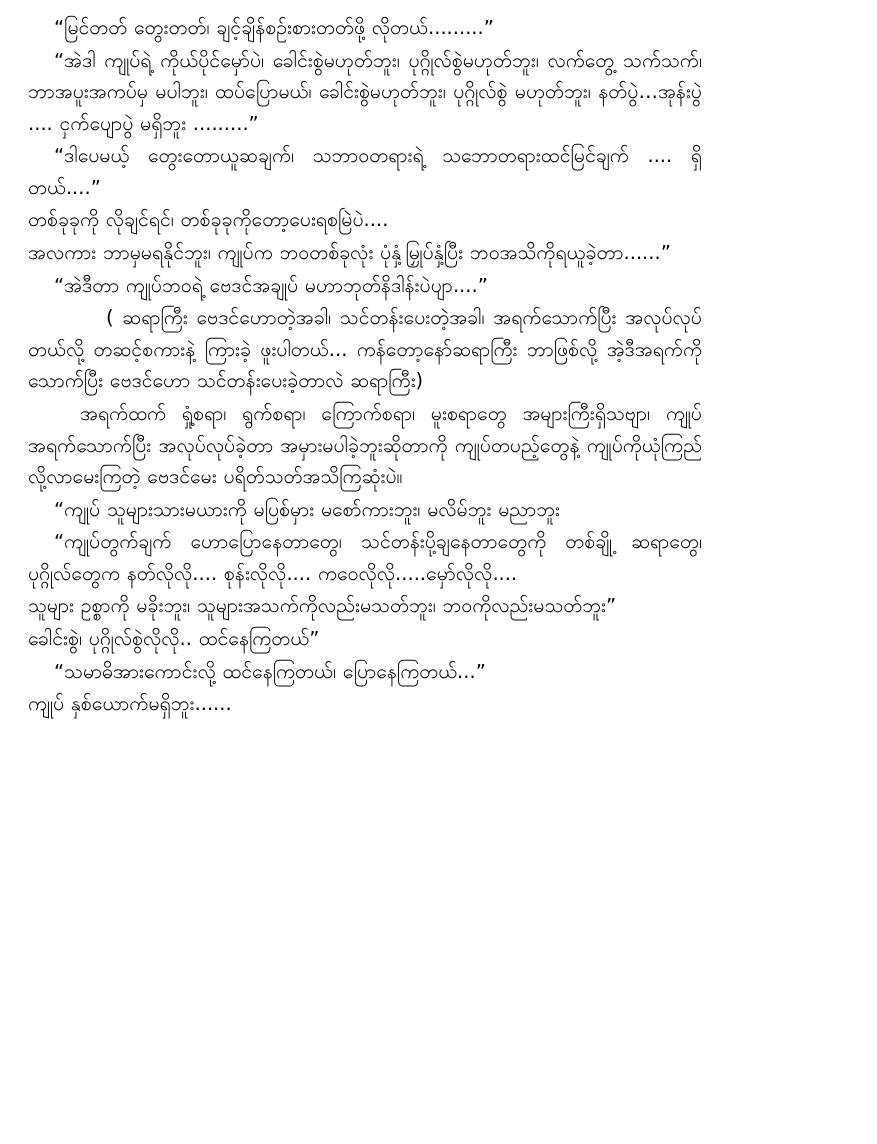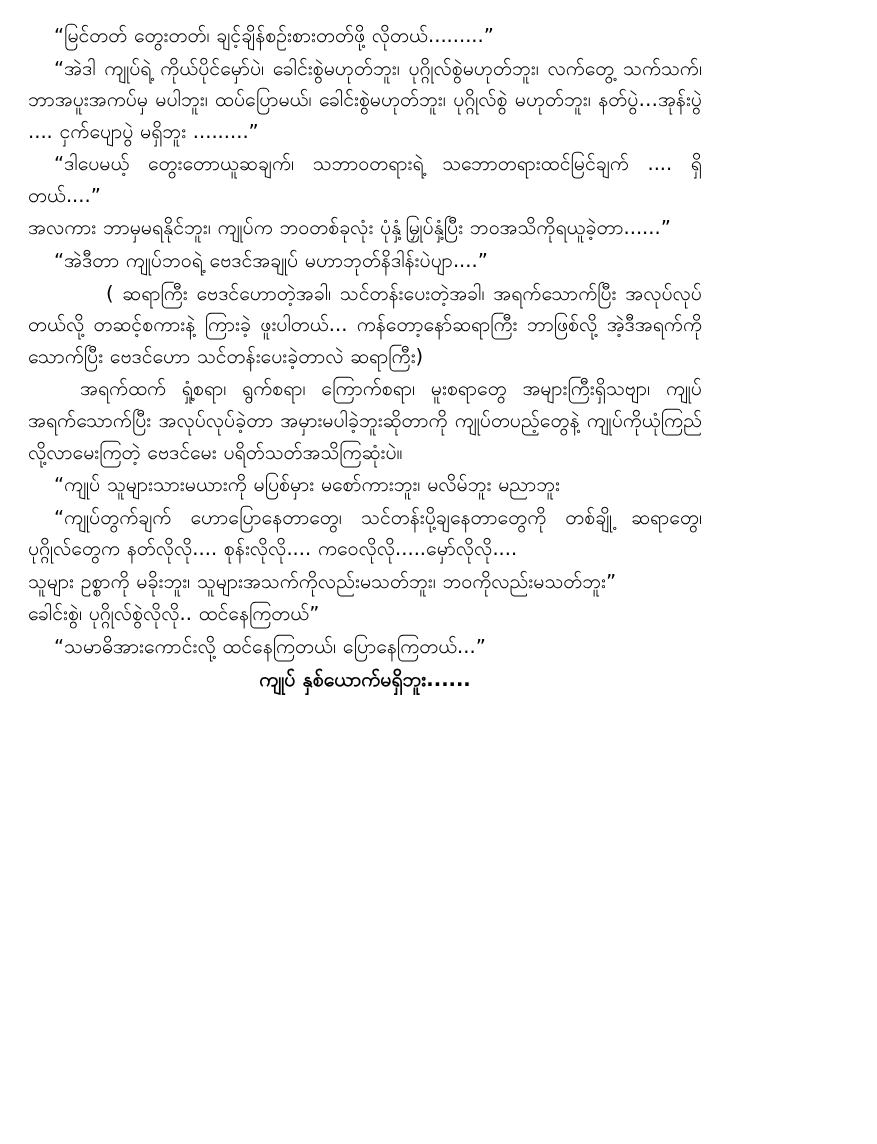--- a/index.html
+++ b/index.html
@@ -10,21 +10,21 @@
   body {
     width: 877px;
     min-height: 1144px;
     font-family: "DejaVu Sans", "Liberation Sans", sans-serif;
     color: #000000;
   }
   .page {
     width: 730px;
     min-height: 1144px;
     box-sizing: border-box;
-    padding: 20px 28px 10px 28px;
+    padding: 12px 28px 10px 28px;
     background: #ffffff;
   }
   .para {
     font-size: 19.5px;
     line-height: 1.62;
     text-align: justify;
     text-justify: inter-word;
     margin: 0 0 1px 0;
     word-spacing: 0.5px;
   }
@@ -35,37 +35,37 @@
     text-indent: 52px;
   }
   .indent-lg {
     text-indent: 78px;
   }
   .bold {
     font-weight: normal;
   }
   
   .para:last-child {
-    text-align: center;
-    font-weight: bold;
+    text-align: left;
   }
 </style>
 </head>
 <body>
 
 <div class="page">
 
   <p class="para indent-sm">“မြင်တတ် တွေးတတ်၊ ချင့်ချိန်စဉ်းစားတတ်ဖို့ လိုတယ်.........”</p>
 
   <p class="para indent-sm"><span>“အဲဒါ ကျုပ်ရဲ့ ကိုယ်ပိုင်မှော်ပဲ၊ ခေါင်းစွဲမဟုတ်ဘူး၊ ပုဂ္ဂိုလ်စွဲမဟုတ်ဘူး၊ လက်တွေ့ သက်သက်၊ ဘာအပူးအကပ်မှ မပါဘူး၊ ထပ်ပြောမယ်၊ </span><span class="bold">ခေါင်းစွဲမဟုတ်ဘူး၊ ပုဂ္ဂိုလ်စွဲ မဟုတ်ဘူး၊ နတ်ပွဲ…အုန်းပွဲ .... ငှက်ပျောပွဲ မရှိဘူး</span><span> .........”</span></p>
 
   <p class="para indent-sm">“ဒါပေမယ့် တွေးတောယူဆချက်၊ သဘာဝတရားရဲ့ သဘောတရားထင်မြင်ချက် .... ရှိတယ်....”</p>
 
 
 
+  <p class="para">တစ်ခုခုကို လိုချင်ရင်၊ တစ်ခုခုကိုတော့ပေးရစမြဲပဲ....</p>
 
   <p class="para">အလကား    ဘာမှမရနိုင်ဘူး၊ ကျုပ်က ဘဝတစ်ခုလုံး ပုံနှံ့မြှုပ်နှံ့ပြီး ဘဝအသိကိုရယူခဲ့တာ......”</p>
 
   <p class="para indent-sm">“အဲဒီတာ  ကျုပ်ဘဝရဲ့ ဗေဒင်အချုပ် မဟာဘုတ်နိဒါန်းပဲပျာ....”</p>
 
   <p class="para indent-lg">( ဆရာကြီး  ဗေဒင်ဟောတဲ့အခါ၊ သင်တန်းပေးတဲ့အခါ၊ အရက်သောက်ပြီး အလုပ်လုပ်တယ်လို့ တဆင့်စကားနဲ့ ကြားခဲ့ ဖူးပါတယ်... ကန်တော့နော်ဆရာကြီး ဘာဖြစ်လို့ အဲ့ဒီအရက်ကိုသောက်ပြီး ဗေဒင်ဟော သင်တန်းပေးခဲ့တာလဲ ဆရာကြီး)</p>
 
 
   <p class="para indent-md">အရက်ထက် ရှုံ့စရာ၊ ရွက်စရာ၊ ကြောက်စရာ၊ မူးစရာတွေ အများကြီးရှိသဗျာ၊ ကျုပ် အရက်သောက်ပြီး အလုပ်လုပ်ခဲ့တာ အမှားမပါခဲ့ဘူးဆိုတာကို ကျုပ်တပည့်တွေနဲ့ ကျုပ်ကိုယုံကြည်လို့လာမေးကြတဲ့ ဗေဒင်မေး ပရိတ်သတ်အသိကြဆုံးပဲ။</p>
 

